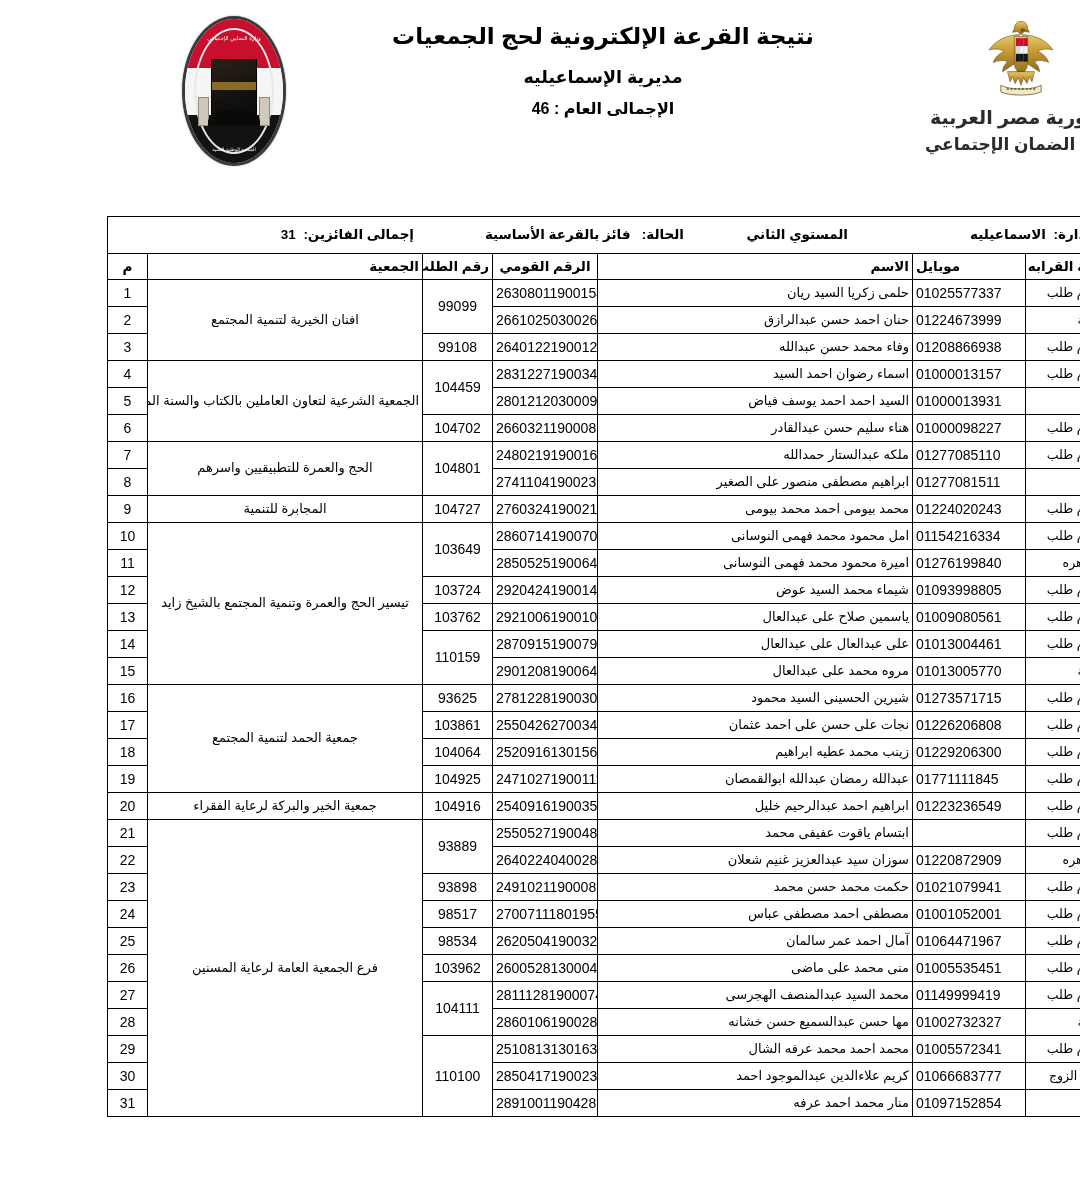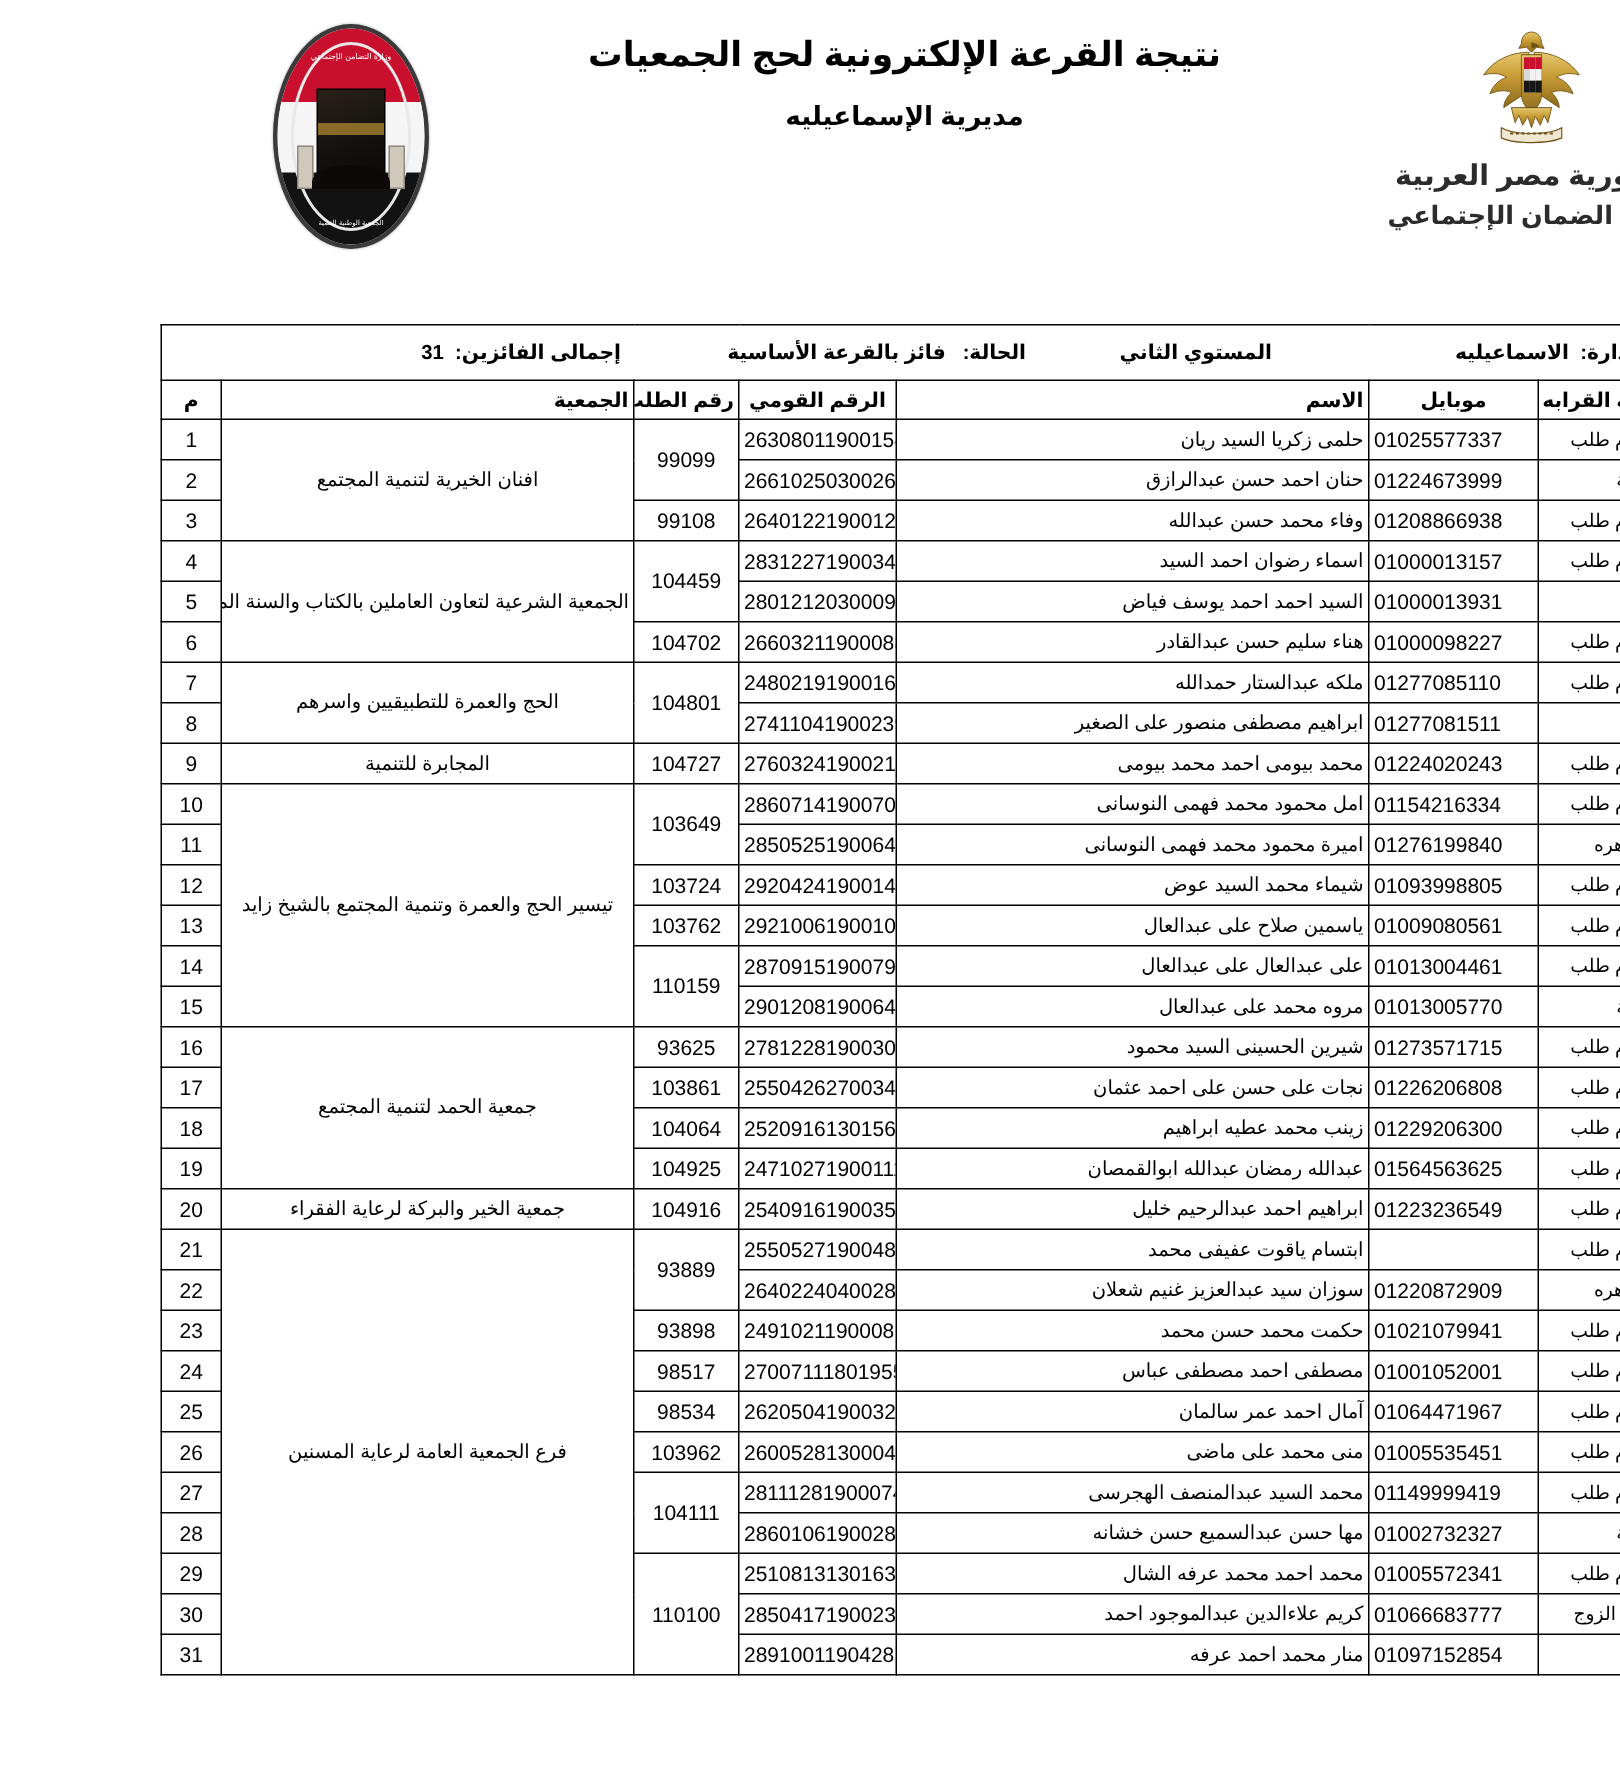--- a/index.html
+++ b/index.html
@@ -153,21 +153,21 @@
   .th-m     { width:40px;  }
   .th-soc   { width:275px; }
   .th-req   { width:70px;margin-top:11px;  }
   .th-nat   { width:105px; }
   .th-name  { width:315px; }
   .th-mob   { width:113px; }
   .th-rel   { width:82px;  }
 
   thead .th-soc  { text-align:right; padding-right:5px; }
   thead .th-name { text-align:right; padding-right:5px; }
-  thead .th-mob  { text-align:center; padding-right:5px; }
+  thead .th-mob  { text-align:left; padding-right:5px; }
   thead .th-rel  { text-align:center; }
 
   tbody td { height:27px; }
   td.c-m    { text-align:center; font-size:14px; }
   td.c-soc  { text-align:center; font-size:13px; white-space:normal; line-height:1.35; padding:2px 5px; }
   td.c-req  { text-align:center; font-size:14px; }
   td.c-nat  { text-align:left;  font-size:14px; direction:ltr; padding-left:3px; }
   td.c-name { text-align:right; font-size:13px; padding-right:4px; }
   td.c-mob  { text-align:left;  font-size:14px; direction:ltr; padding-left:3px; }
   td.c-rel  { text-align:right; font-size:12.5px; padding-right:4px; }
@@ -192,20 +192,21 @@
           <div class="kaaba-skirt"></div>
         </div>
         <div class="logo-left-top-txt">وزارة التضامن الإجتماعي</div>
         <div class="logo-left-bot-txt">الجمعية الوطنية للتنمية</div>
       </div>
     </div>
 
     <div class="title-block">
       <div class="title-1">نتيجة القرعة الإلكترونية لحج الجمعيات</div>
       <div class="title-3">مديرية الإسماعيليه</div>
+      <div class="title-4">الإجمالى العام : 46</div>
     </div>
 
     <div class="logo-right">
       <div class="eagle-wrap">
         <svg class="eagle" viewBox="0 0 100 100">
           <defs>
             <linearGradient id="gld" x1="0" y1="0" x2="0" y2="1">
               <stop offset="0%" stop-color="#e3c濃"></stop>
               <stop offset="0%" stop-color="#e6c86e"></stop>
               <stop offset="45%" stop-color="#c79a33"></stop>
@@ -426,21 +427,21 @@
           <tr>
             <td class="c-rel">مقدم طلب</td>
             <td class="c-mob">01229206300</td>
             <td class="c-name">زينب محمد عطيه ابراهيم</td>
             <td class="c-nat">25209161301567</td>
             <td class="c-req">104064</td>
             <td class="c-m">18</td>
           </tr>
           <tr>
             <td class="c-rel">مقدم طلب</td>
-            <td class="c-mob">01564563625</td>
+            <td class="c-mob">01771111845</td>
             <td class="c-name">عبدالله رمضان عبدالله ابوالقمصان</td>
             <td class="c-nat">24710271900111</td>
             <td class="c-req">104925</td>
             <td class="c-m">19</td>
           </tr>
           <tr>
             <td class="c-rel">مقدم طلب</td>
             <td class="c-mob">01223236549</td>
             <td class="c-name">ابراهيم احمد عبدالرحيم خليل</td>
             <td class="c-nat">25409161900354</td>

